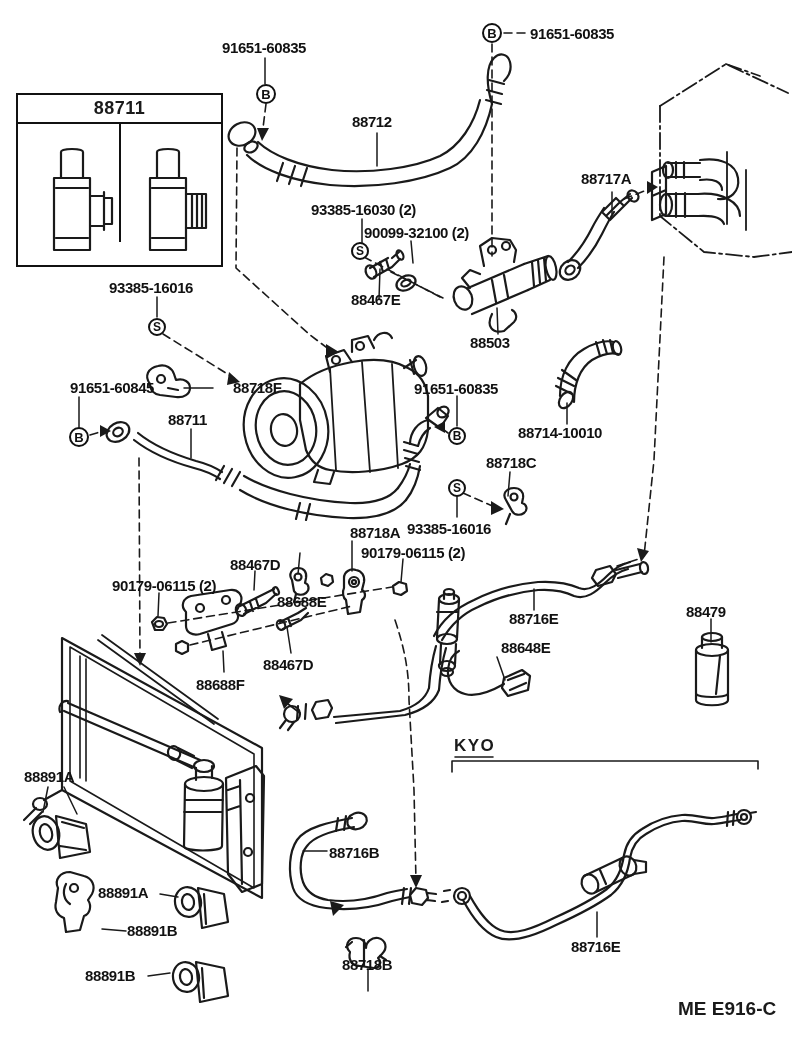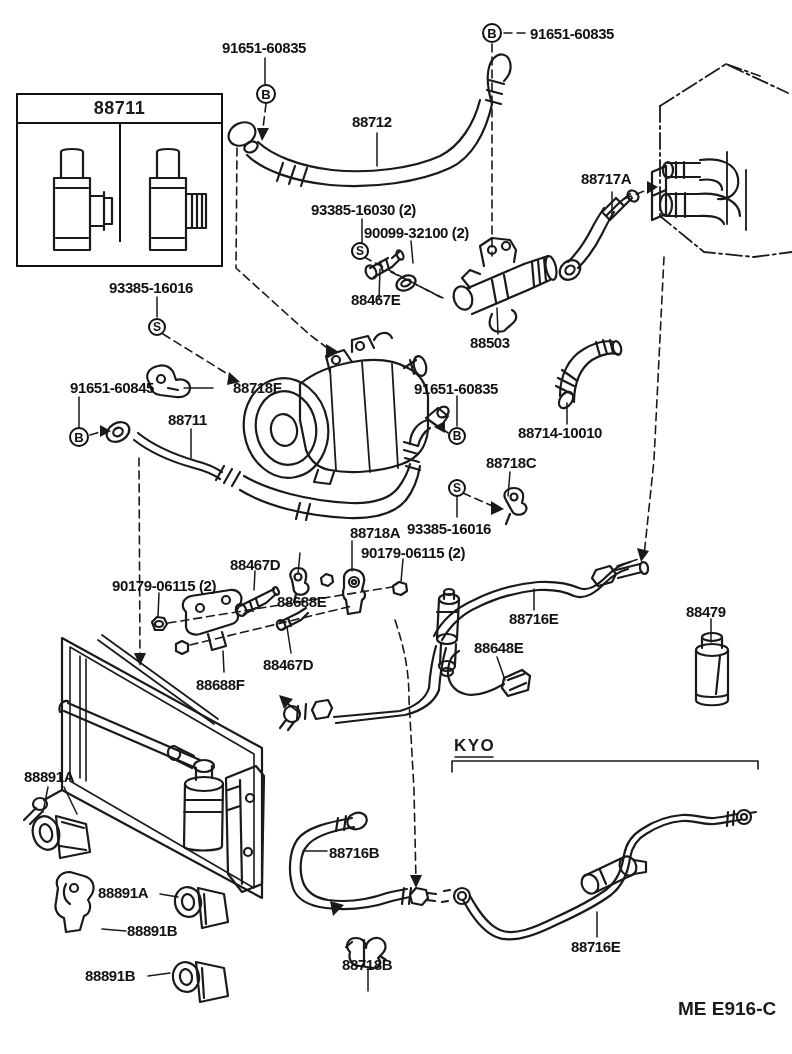--- a/index.html
+++ b/index.html
@@ -347,21 +347,21 @@
       <div class="plabel" style="left: 30px; top: 379px; margin-left: 40px;">91651-60845</div>
       <div class="plabel" style="left: 168px; top: 411px;">88711</div>
       <div class="plabel" style="left: 330px; top: 524px; margin-left: 20px;">88718A</div>
       <div class="plabel" style="left: 277px; top: 555px; margin-top: 38px;">88688E</div>
       <div class="plabel" style="left: 230px; top: 556px;">88467D</div>
       <div class="plabel" style="left: 361px; top: 544px;">90179-06115 (2)</div>
       <div class="plabel" style="left: 112px; top: 577px;">90179-06115 (2)</div>
       <div class="plabel" style="left: 263px; top: 656px;">88467D</div>
       <div class="plabel" style="left: 196px; top: 676px;">88688F</div>
       <div class="plabel" style="left: 509px; top: 610px;">88716E</div>
-      <div class="plabel" style="left: 474px; top: 639px; text-align: right;">88648E</div>
+      <div class="plabel" style="left: 501px; top: 639px; text-align: right;">88648E</div>
       <div class="plabel" style="left: 686px; top: 603px;">88479</div>
       <div class="plabel" style="left: 24px; top: 768px;">88891A</div>
       <div class="plabel" style="left: 98px; top: 884px;">88891A</div>
       <div class="plabel" style="left: 127px; top: 922px;">88891B</div>
       <div class="plabel" style="left: 85px; top: 967px;">88891B</div>
       <div class="plabel" style="left: 329px; top: 844px;">88716B</div>
       <div class="plabel" style="left: 342px; top: 956px;">88718B</div>
       <div class="plabel" style="left: 571px; top: 938px;">88716E</div>
       <div class="callout" style="left: 256px; top: 84px; width: 20px; height: 20px; font-size: 13px;">B</div>
       <div class="callout" style="left: 482px; top: 23px; width: 20px; height: 20px; font-size: 13px;">B</div>

